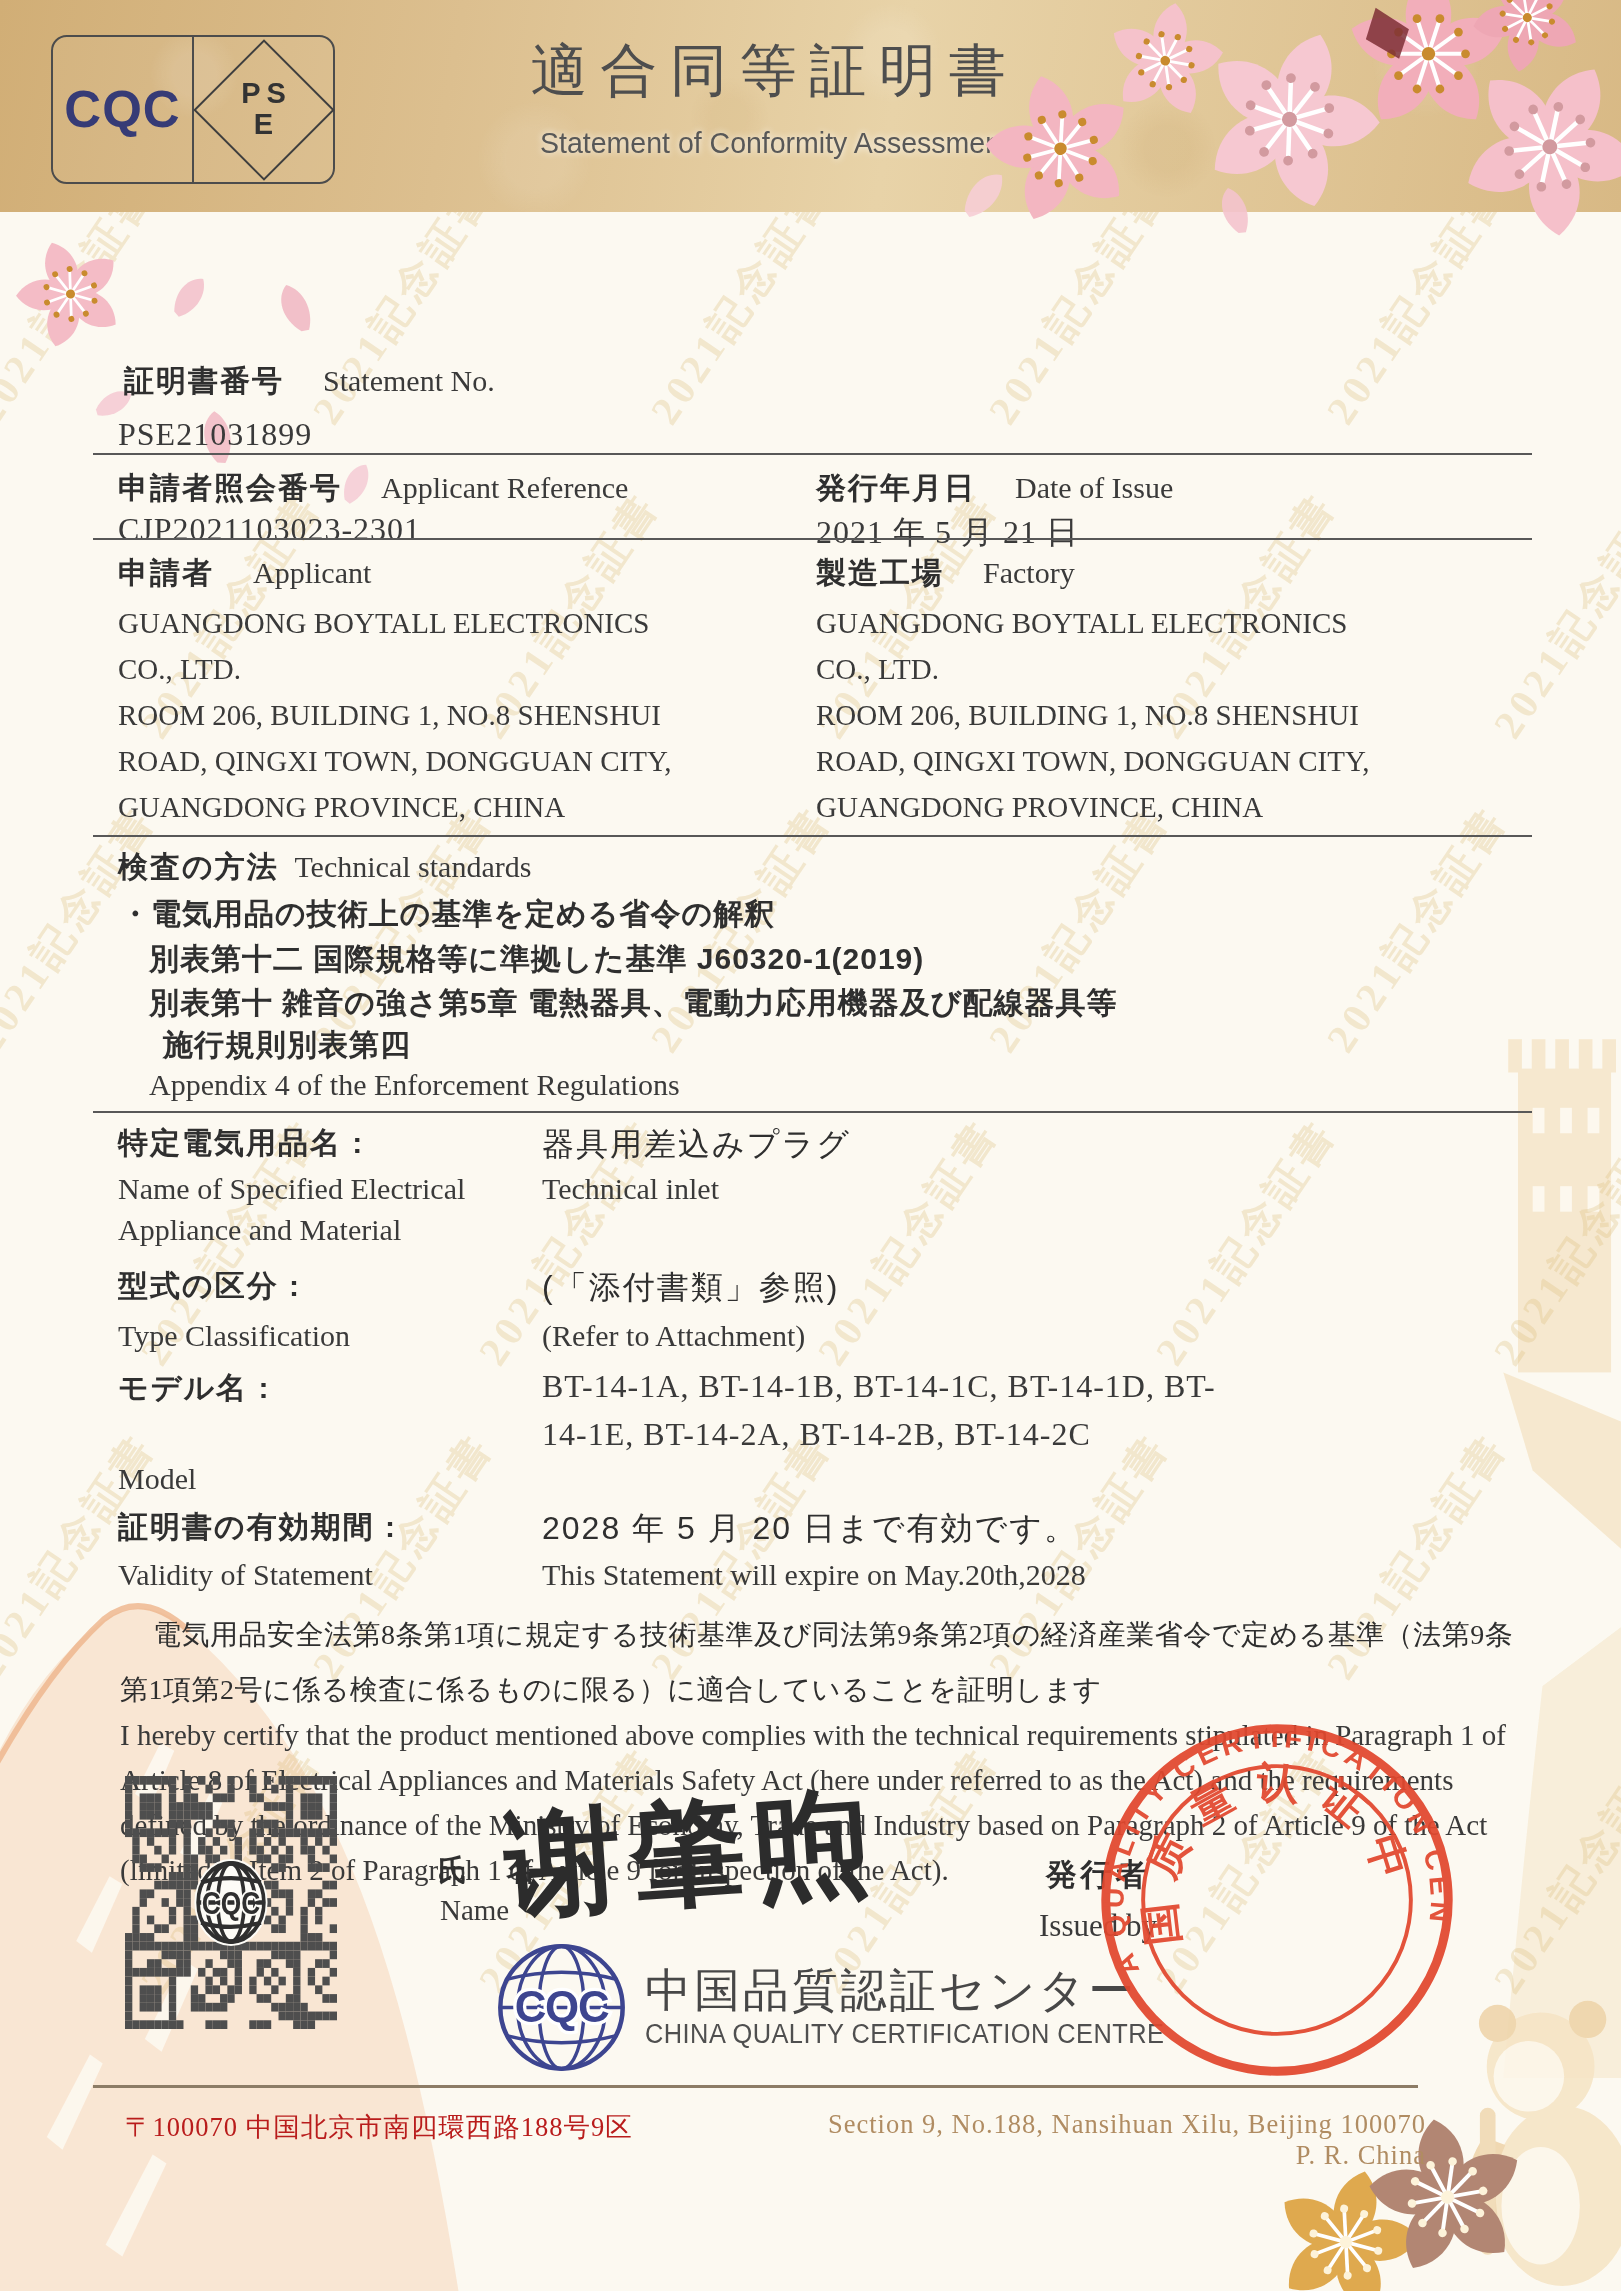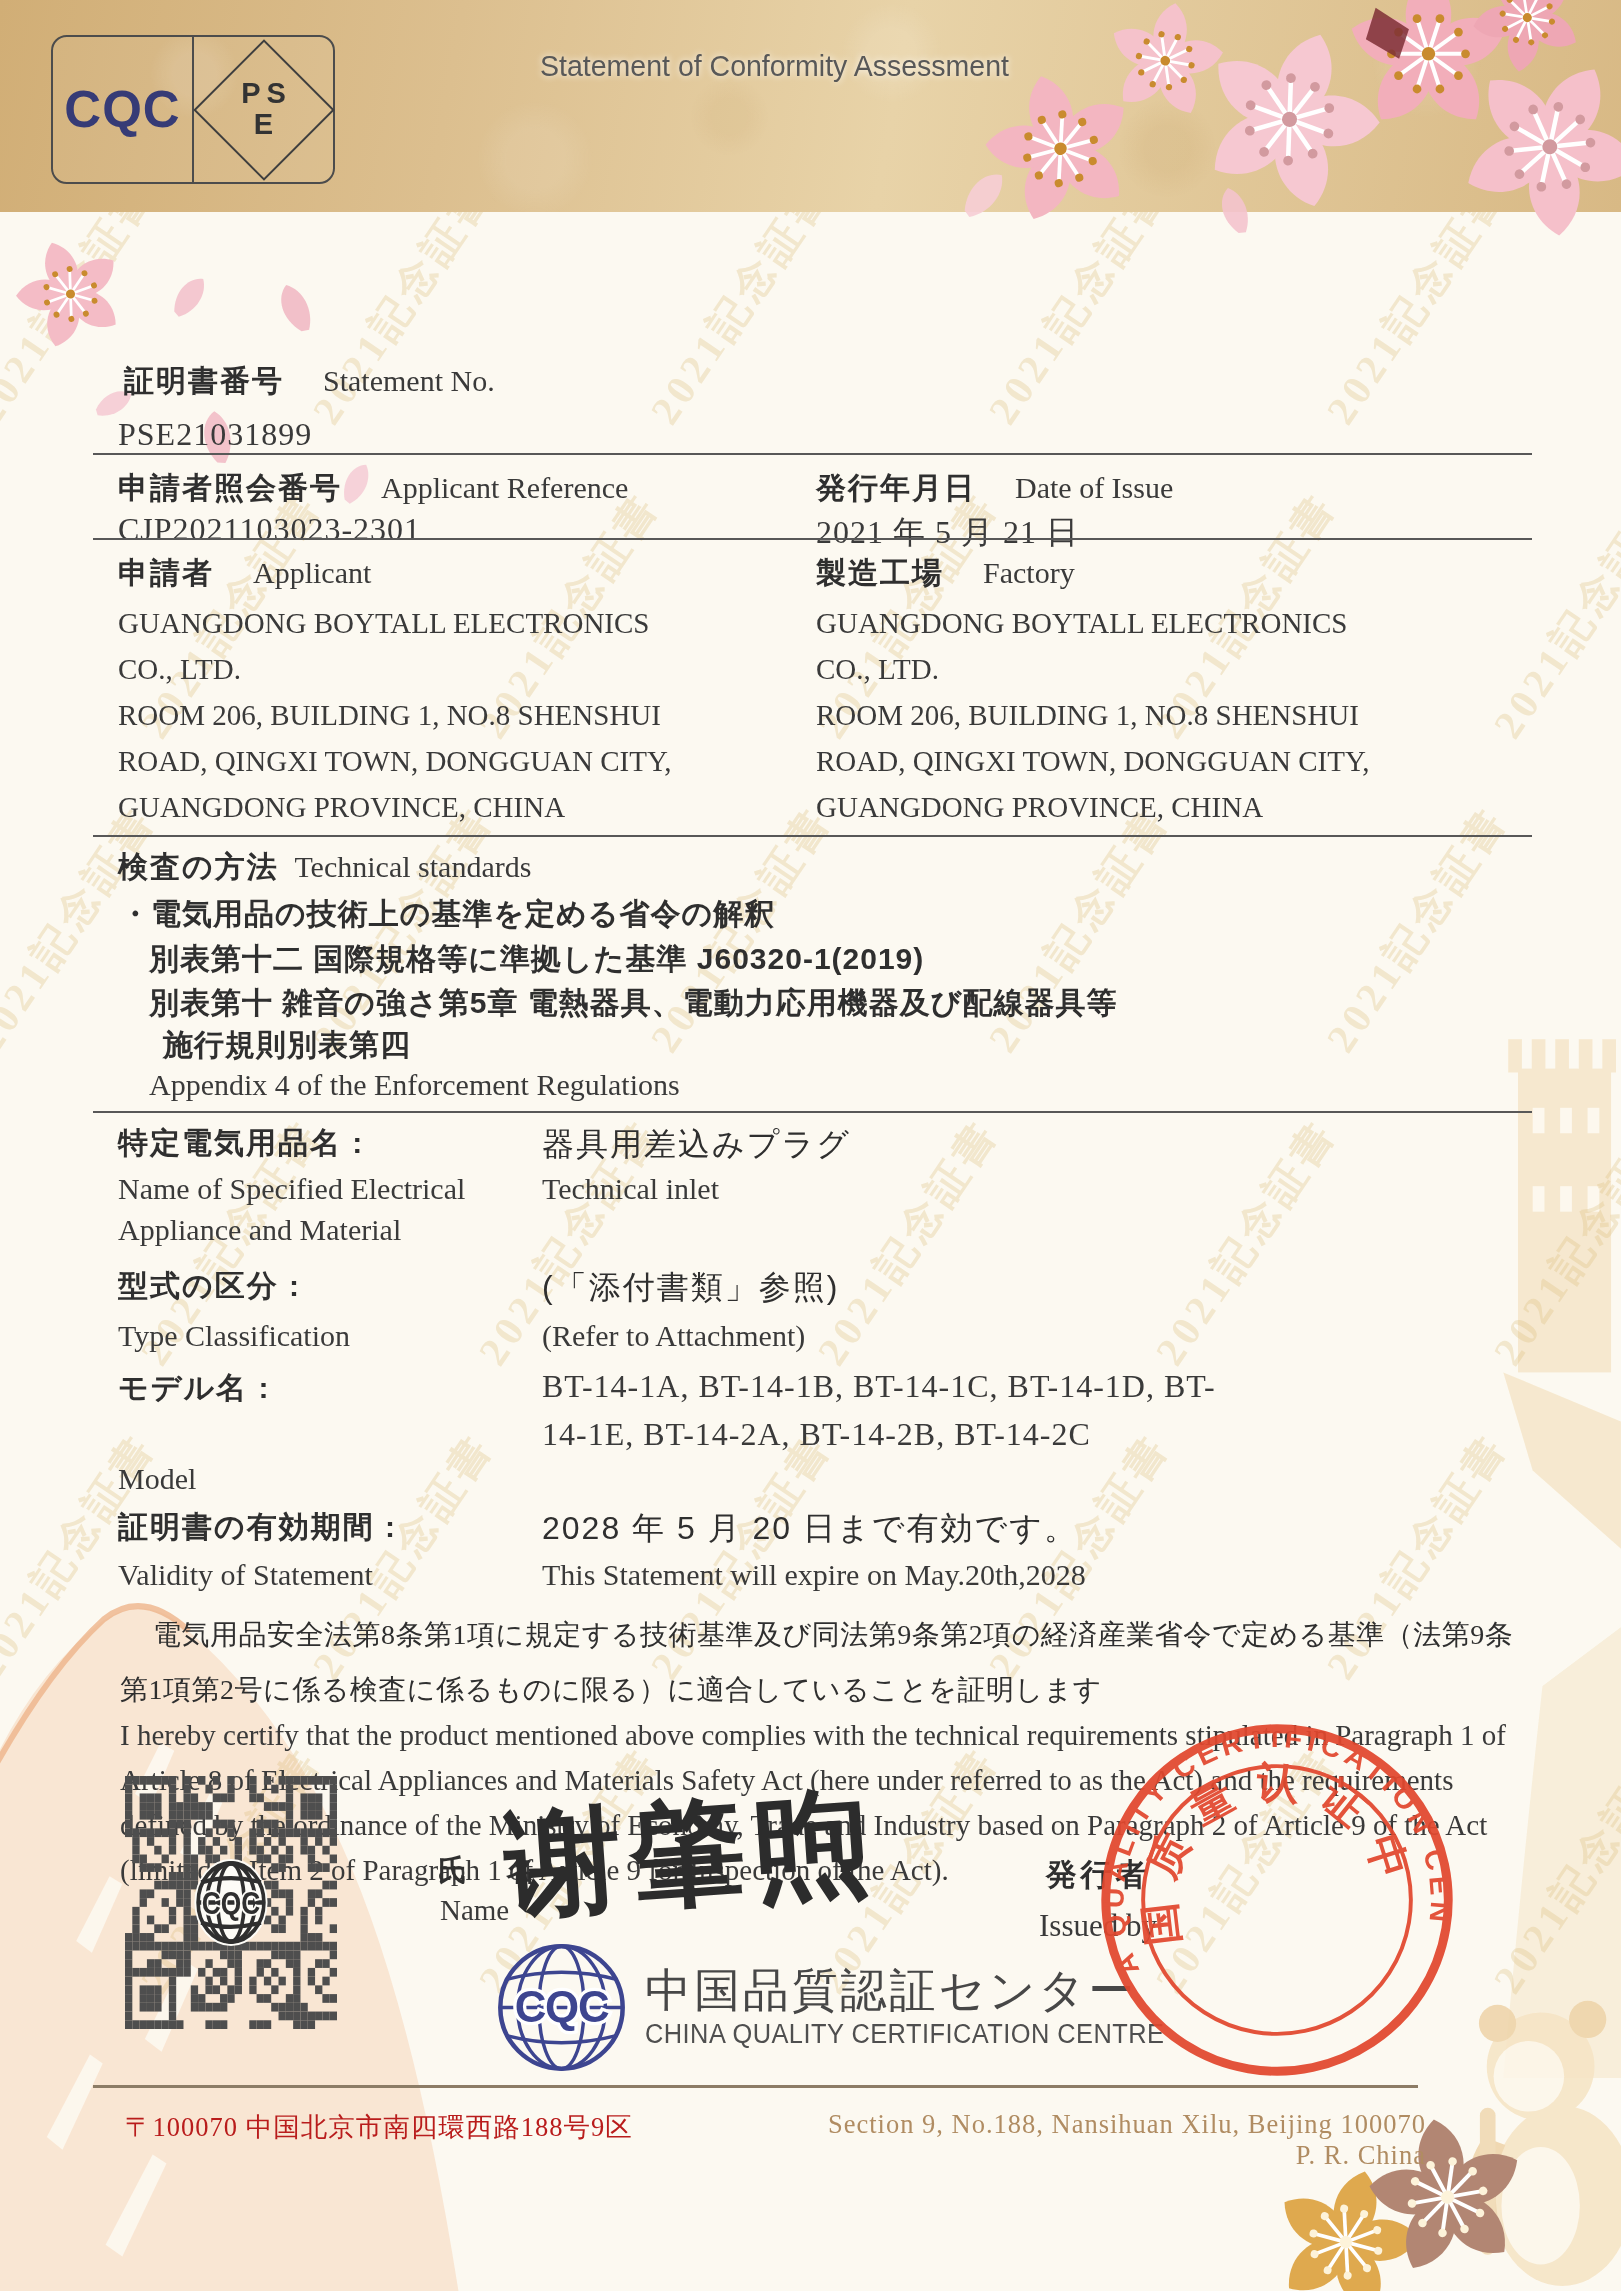--- a/index.html
+++ b/index.html
@@ -201,20 +201,21 @@
     <div id="cqc-cell">CQC</div>
     <div id="pse-cell">
       <div id="pse-diamond"></div>
       <div id="pse-letters">
           <div><span>P</span> <span>S</span></div>
           <div><span>E</span></div>
         </div>
     </div>
   </div>
   <div id="title-wrap">
+    <div id="title-jp">適合同等証明書</div>
     <div id="title-en">Statement of Conformity Assessment</div>
   </div>
 </div>
 
 <svg class="abs" style="right:0;top:0;z-index:4;" width="706" height="274" viewBox="0 0 720 280" id="top-flowers">
     <g transform="translate(255 62) rotate(10) scale(1.24)">
       <path transform="rotate(0)" d="M0 2 C-16 -8 -20 -34 0 -48 C20 -34 16 -8 0 2 Z" fill="#f5c2cb"></path>
       <path transform="rotate(72)" d="M0 2 C-16 -8 -20 -34 0 -48 C20 -34 16 -8 0 2 Z" fill="#f5c2cb"></path>
       <path transform="rotate(144)" d="M0 2 C-16 -8 -20 -34 0 -48 C20 -34 16 -8 0 2 Z" fill="#f5c2cb"></path>
       <path transform="rotate(216)" d="M0 2 C-16 -8 -20 -34 0 -48 C20 -34 16 -8 0 2 Z" fill="#f5c2cb"></path>

